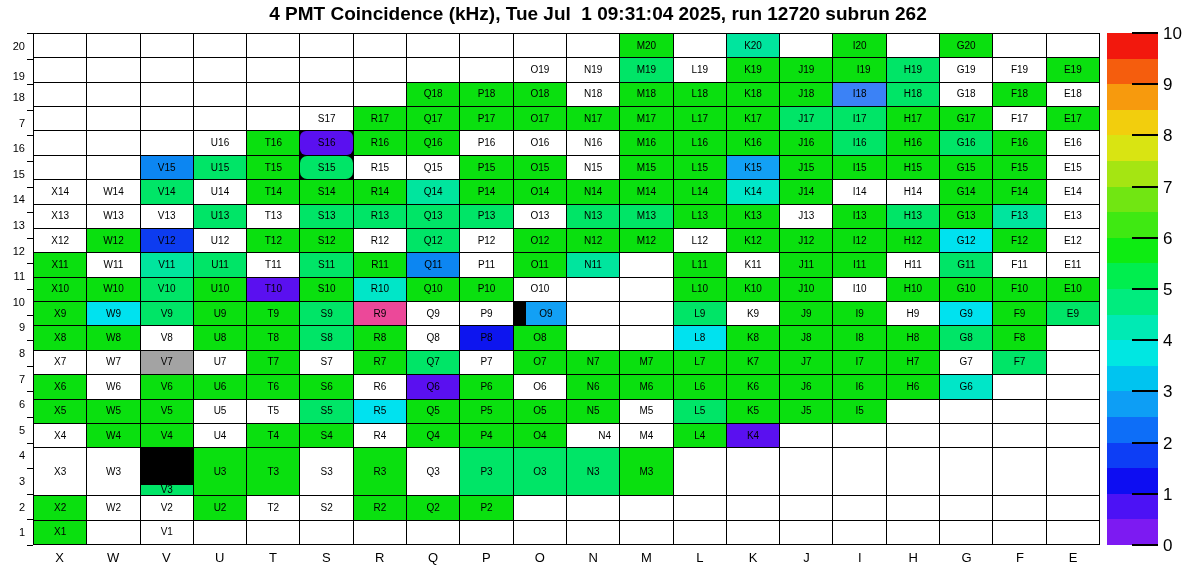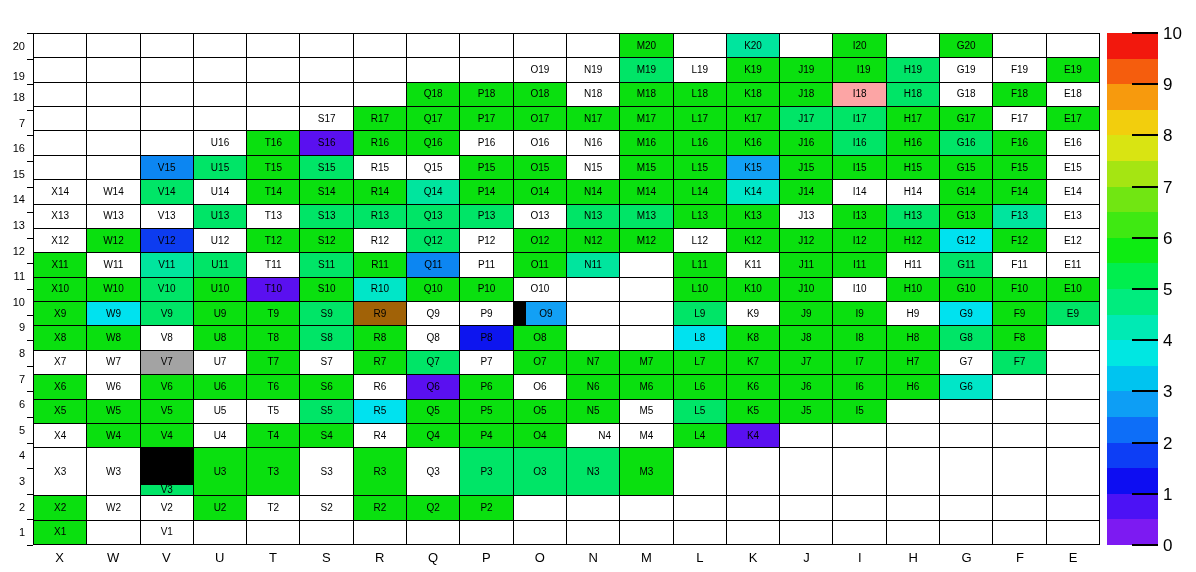--- a/index.html
+++ b/index.html
@@ -21,20 +21,21 @@
   #cbar{position:absolute;left:1107px;top:33px;width:51px;height:512px;
         display:flex;flex-direction:column;}
   .band{flex:1;}
   .cbtick{position:absolute;height:2px;background:#000;left:1132px;width:26px;}
   .cblab{position:absolute;left:1163px;width:32px;font-size:17px;line-height:1;}
 </style>
 </head>
 <body>
 
 <div class="canvas">
+  <div class="title">4 PMT Coincidence (kHz), Tue Jul  1 09:31:04 2025, run 12720 subrun 262</div>
   <div id="rowlabels">
       <div class="rlab" style="top: 6.8px;">20</div>
       <div class="rlab" style="top: 37px;">19</div>
       <div class="rlab" style="top: 58px;">18</div>
       <div class="rlab" style="top: 83.6px;">7</div>
       <div class="rlab" style="top: 109.2px;">16</div>
       <div class="rlab" style="top: 134.8px;">15</div>
       <div class="rlab" style="top: 160.4px;">14</div>
       <div class="rlab" style="top: 186px;">13</div>
       <div class="rlab" style="top: 211.6px;">12</div>
@@ -122,21 +123,21 @@
       <div class="cell"></div>
       <div class="cell"></div>
       <div class="cell" style="background: rgb(10, 224, 15);">Q18</div>
       <div class="cell" style="background: rgb(10, 224, 15);">P18</div>
       <div class="cell" style="background: rgb(10, 224, 15); text-align: center;">O18</div>
       <div class="cell" style="background: rgb(255, 255, 255);">N18</div>
       <div class="cell" style="background: rgb(10, 224, 15);">M18</div>
       <div class="cell" style="background: rgb(10, 224, 15);">L18</div>
       <div class="cell" style="background: rgb(10, 224, 15);">K18</div>
       <div class="cell" style="background: rgb(10, 224, 15);">J18</div>
-      <div class="cell" style="background: #fca5a5;">I18</div>
+      <div class="cell" style="background: #3b82f6;">I18</div>
       <div class="cell" style="background: rgb(0, 229, 103);">H18</div>
       <div class="cell" style="background: rgb(255, 255, 255);">G18</div>
       <div class="cell" style="background: rgb(10, 224, 15);">F18</div>
       <div class="cell" style="background: rgb(255, 255, 255);">E18</div>
       <div class="cell"></div>
       <div class="cell"></div>
       <div class="cell"></div>
       <div class="cell"></div>
       <div class="cell"></div>
       <div class="cell" style="background: rgb(255, 255, 255);">S17</div>
@@ -152,41 +153,41 @@
       <div class="cell" style="background: rgb(0, 229, 103);">I17</div>
       <div class="cell" style="background: rgb(10, 224, 15);">H17</div>
       <div class="cell" style="background: rgb(10, 224, 15);">G17</div>
       <div class="cell" style="background: rgb(255, 255, 255);">F17</div>
       <div class="cell" style="background: rgb(10, 224, 15);">E17</div>
       <div class="cell"></div>
       <div class="cell"></div>
       <div class="cell"></div>
       <div class="cell" style="background: rgb(255, 255, 255);">U16</div>
       <div class="cell" style="background: rgb(10, 224, 15);">T16</div>
-      <div class="cell" style="background: rgb(90, 16, 240);">S16</div>
+      <div class="cell" style="background: rgb(90, 16, 240); border-radius: 6px;">S16</div>
       <div class="cell" style="background: rgb(10, 224, 15);">R16</div>
       <div class="cell" style="background: rgb(10, 224, 15);">Q16</div>
       <div class="cell" style="background: rgb(255, 255, 255);">P16</div>
       <div class="cell" style="background: rgb(255, 255, 255);">O16</div>
       <div class="cell" style="background: rgb(255, 255, 255);">N16</div>
       <div class="cell" style="background: rgb(10, 224, 15);">M16</div>
       <div class="cell" style="background: rgb(10, 224, 15);">L16</div>
       <div class="cell" style="background: rgb(10, 224, 15);">K16</div>
       <div class="cell" style="background: rgb(10, 224, 15);">J16</div>
       <div class="cell" style="background: rgb(0, 229, 103);">I16</div>
       <div class="cell" style="background: rgb(10, 224, 15);">H16</div>
       <div class="cell" style="background: rgb(0, 229, 103);">G16</div>
       <div class="cell" style="background: rgb(10, 224, 15);">F16</div>
       <div class="cell" style="background: rgb(255, 255, 255);">E16</div>
       <div class="cell"></div>
       <div class="cell"></div>
       <div class="cell" style="background: rgb(12, 134, 242);">V15</div>
       <div class="cell" style="background: rgb(0, 229, 103);">U15</div>
       <div class="cell" style="background: rgb(10, 224, 15);">T15</div>
-      <div class="cell" style="background: rgb(0, 229, 103);">S15</div>
+      <div class="cell" style="background: rgb(0, 229, 103); border-radius: 7px;">S15</div>
       <div class="cell" style="background: rgb(255, 255, 255);">R15</div>
       <div class="cell" style="background: rgb(255, 255, 255);">Q15</div>
       <div class="cell" style="background: rgb(10, 224, 15);">P15</div>
       <div class="cell" style="background: rgb(10, 224, 15);">O15</div>
       <div class="cell" style="background: rgb(255, 255, 255);">N15</div>
       <div class="cell" style="background: rgb(10, 224, 15);">M15</div>
       <div class="cell" style="background: rgb(10, 224, 15);">L15</div>
       <div class="cell" style="background: rgb(18, 160, 245);">K15</div>
       <div class="cell" style="background: rgb(10, 224, 15);">J15</div>
       <div class="cell" style="background: rgb(10, 224, 15);">I15</div>
@@ -293,21 +294,21 @@
       <div class="cell" style="background: rgb(10, 224, 15);">H10</div>
       <div class="cell" style="background: rgb(10, 224, 15);">G10</div>
       <div class="cell" style="background: rgb(10, 224, 15);">F10</div>
       <div class="cell" style="background: rgb(10, 224, 15);">E10</div>
       <div class="cell" style="background: rgb(10, 224, 15);">X9</div>
       <div class="cell" style="background: rgb(0, 226, 239);">W9</div>
       <div class="cell" style="background: rgb(0, 229, 103);">V9</div>
       <div class="cell" style="background: rgb(10, 224, 15);">U9</div>
       <div class="cell" style="background: rgb(10, 224, 15);">T9</div>
       <div class="cell" style="background: rgb(0, 229, 103);">S9</div>
-      <div class="cell" style="background: #a16207;">R9</div>
+      <div class="cell" style="background: #ec4899;">R9</div>
       <div class="cell" style="background: rgb(255, 255, 255);">Q9</div>
       <div class="cell" style="background: rgb(255, 255, 255);">P9</div>
       <div class="cell" style="background: rgb(18, 160, 245); margin-left: 12px;">O9</div>
       <div class="cell"></div>
       <div class="cell"></div>
       <div class="cell" style="background: rgb(0, 229, 103);">L9</div>
       <div class="cell" style="background: rgb(255, 255, 255);">K9</div>
       <div class="cell" style="background: rgb(10, 224, 15);">J9</div>
       <div class="cell" style="background: rgb(10, 224, 15);">I9</div>
       <div class="cell" style="background: rgb(255, 255, 255);">H9</div>

